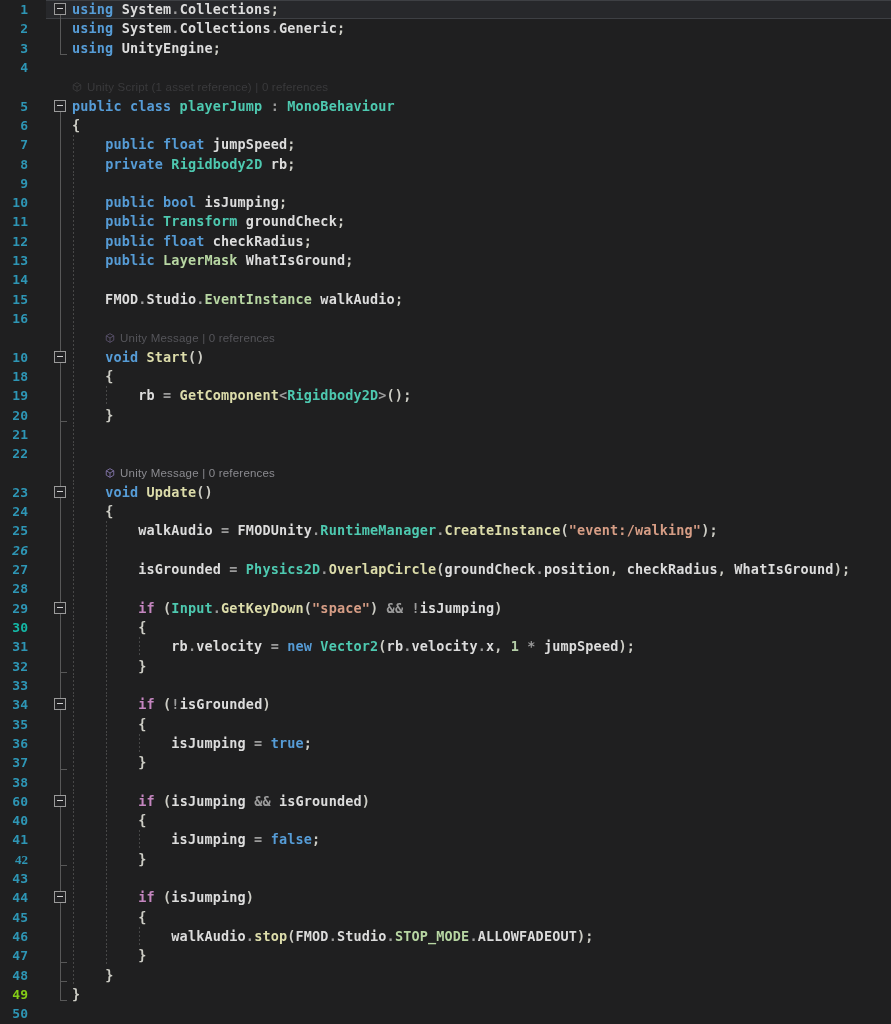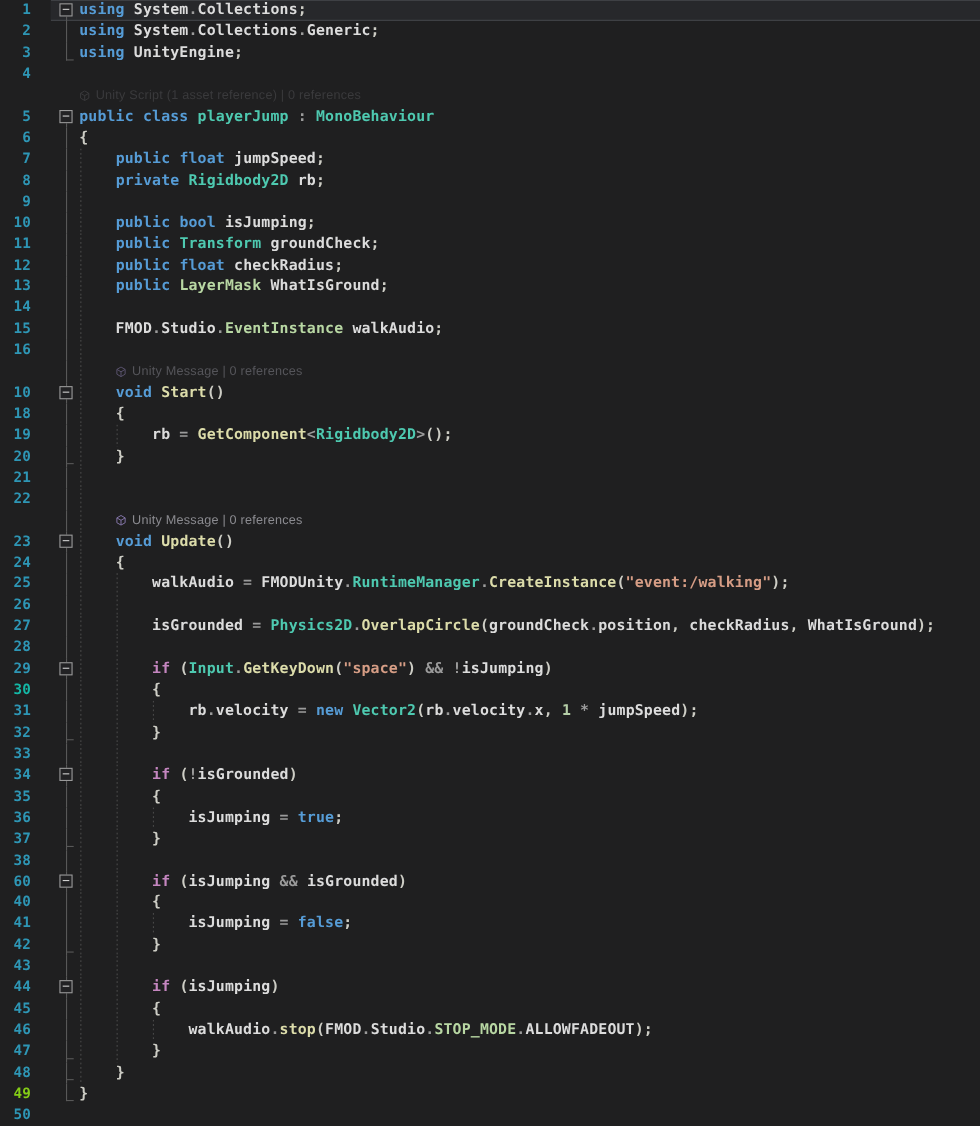--- a/index.html
+++ b/index.html
@@ -315,21 +315,21 @@
       <div class="row">
         <div class="gutter" style="color: rgb(46, 150, 181);">25</div>
         <div class="band">
           <div class="marginc">
             <div class="vl" style="top: 0px; bottom: 0px;"></div>
           </div>
           <div class="codecell"><div class="gd" style="left: 0.5px;"></div><div class="gd" style="left: 33.62px;"></div><span class="toks"><span style="color: rgb(220, 220, 220);">        walkAudio</span><span style="color: rgb(155, 155, 155);"> =</span><span style="color: rgb(220, 220, 220);"> FMODUnity</span><span style="color: rgb(155, 155, 155);">.</span><span style="color: rgb(78, 201, 176);">RuntimeManager</span><span style="color: rgb(155, 155, 155);">.</span><span style="color: rgb(220, 220, 170);">CreateInstance</span><span style="color: rgb(205, 205, 197);">(</span><span style="color: rgb(214, 157, 133);">"event:/walking"</span><span style="color: rgb(205, 205, 197);">);</span></span></div>
         </div>
       </div>
       <div class="row">
-        <div class="gutter" style="color: rgb(46, 150, 181);">26</div>
+        <div class="gutter" style="color: rgb(46, 150, 181); font-style: italic;">26</div>
         <div class="band">
           <div class="marginc">
             <div class="vl" style="top: 0px; bottom: 0px;"></div>
           </div>
           <div class="codecell"><div class="gd" style="left: 0.5px;"></div><div class="gd" style="left: 33.62px;"></div><span class="toks"></span></div>
         </div>
       </div>
       <div class="row">
         <div class="gutter" style="color: rgb(46, 150, 181);">27</div>
         <div class="band">
@@ -470,21 +470,21 @@
       <div class="row">
         <div class="gutter" style="color: rgb(46, 150, 181);">41</div>
         <div class="band">
           <div class="marginc">
             <div class="vl" style="top: 0px; bottom: 0px;"></div>
           </div>
           <div class="codecell"><div class="gd" style="left: 0.5px;"></div><div class="gd" style="left: 33.62px;"></div><div class="gd" style="left: 66.74px;"></div><span class="toks"><span style="color: rgb(220, 220, 220);">            isJumping</span><span style="color: rgb(155, 155, 155);"> =</span><span style="color: rgb(86, 156, 214);"> false</span><span style="color: rgb(205, 205, 197);">;</span></span></div>
         </div>
       </div>
       <div class="row">
-        <div class="gutter" style="color: rgb(46, 150, 181);">42</div>
+        <div class="gutter" style="color: rgb(46, 150, 181); font-family: Liberation Serif, serif;">42</div>
         <div class="band">
           <div class="marginc">
             <div class="vl" style="top: 0px; bottom: 0px;"></div>
             <div class="tk" style="bottom: 3px;"></div>
           </div>
           <div class="codecell"><div class="gd" style="left: 0.5px;"></div><div class="gd" style="left: 33.62px;"></div><span class="toks"><span style="color: rgb(220, 220, 220);">        </span><span style="color: rgb(205, 205, 197);">}</span></span></div>
         </div>
       </div>
       <div class="row">
         <div class="gutter" style="color: rgb(46, 150, 181);">43</div>

